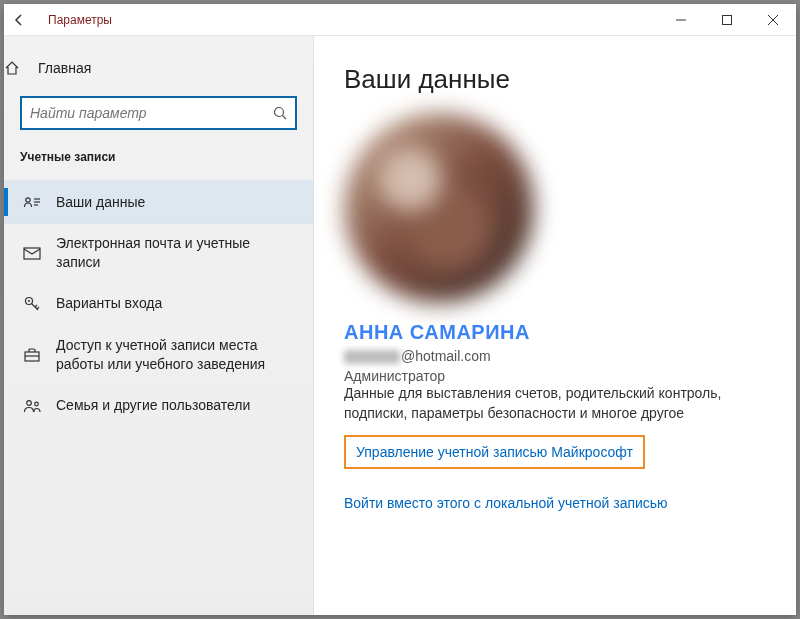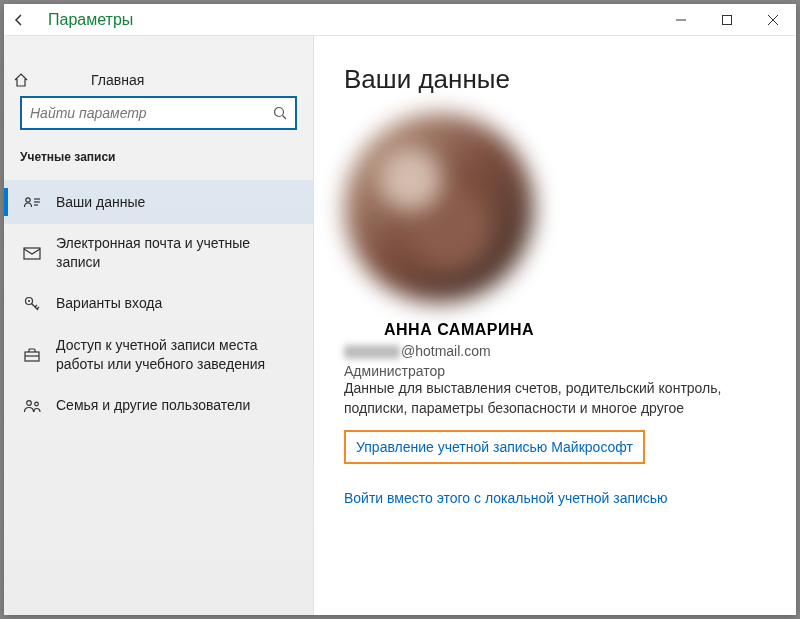--- a/index.html
+++ b/index.html
@@ -6,33 +6,33 @@
 body { background: #888; padding: 4px; }
 .window {
   width: 792px; height: 611px; background: #fff; display: flex; flex-direction: column;
   box-shadow: 0 2px 10px rgba(0,0,0,0.3);
 }
 .titlebar {
   height: 32px; display: flex; align-items: center; padding-left: 8px;
   background: #fff; border-bottom: 1px solid #e5e5e5;
 }
 .titlebar .back { width: 32px; text-align: center; font-size: 16px; color: #333; cursor: pointer; }
-.titlebar .title { font-size: 16px; color: #15803d; padding-left: 4px; }
+.titlebar .title { font-size: 12px; color: #7f1d1d; padding-left: 4px; }
 .titlebar .spacer { flex: 1; }
 .winbtn { width: 46px; height: 32px; display: flex; align-items: center; justify-content: center;
   font-size: 10px; color: #333; cursor: pointer; font-family: "Segoe UI Symbol", sans-serif; }
 
 .body { flex: 1; display: flex; overflow: hidden; }
 
 .sidebar {
   width: 310px; background: linear-gradient(180deg, #f2f2f2 0%, #ededed 100%);
   padding: 12px 0 0 0; display: flex; flex-direction: column;
   border-right: 1px solid #e0e0e0;
 }
-.home-row { display: flex; align-items: flex-end; height: 40px; padding: 0 9px; cursor: pointer; gap: 44px; }
+.home-row { display: flex; align-items: center; height: 40px; padding: 0 0; cursor: pointer; }
 .home-row .icon { width: 24px; font-size: 16px; color: #333; }
 .home-row .lbl { font-size: 14px; color: #222; padding-left: 10px; }
 
 .search-wrap { padding: 8px 16px 12px 16px; }
 .search {
   display: flex; align-items: center; height: 34px; border: 2px solid #0a66a5;
   background: #fff; padding: 12px 8px;
 }
 .search input {
   flex: 1; border: none; outline: none; font-size: 14px; font-style: italic;
@@ -64,21 +64,21 @@
     radial-gradient(circle at 35% 35%, #d8c0b0 0 18%, transparent 18%),
     radial-gradient(circle at 55% 60%, #8a5a48 0 28%, transparent 28%),
     linear-gradient(135deg, #c9a890 0%, #7a4a3a 50%, #3a2a24 100%);
   filter: blur(11px) contrast(0.95);
 }
 .avatar::after {
   content: ""; position: absolute; inset: 0; border-radius: 50%;
   box-shadow: inset 0 0 0 1px rgba(0,0,0,0.05);
 }
 
-.username { font-size: 16px; font-weight: 700; letter-spacing: 0.5px; color: #000000; margin-left: 40px; }
+.username { font-size: 20px; font-weight: 700; letter-spacing: 0.5px; color: #3b82f6; }
 .email-row { margin-top: 4px; display: flex; align-items: flex-end; }
 .email-blur {
   display: inline-block; width: 56px; height: 14px; background: #bdbdbd;
   filter: blur(3px); border-radius: 2px; margin-right: 1px;
 }
 .email-domain { font-size: 14px; color: #555; }
 .role { font-size: 14px; color: #555; margin-top: 4px; }
 
 .desc { font-size: 14px; color: #333; line-height: 1.4; }
 

